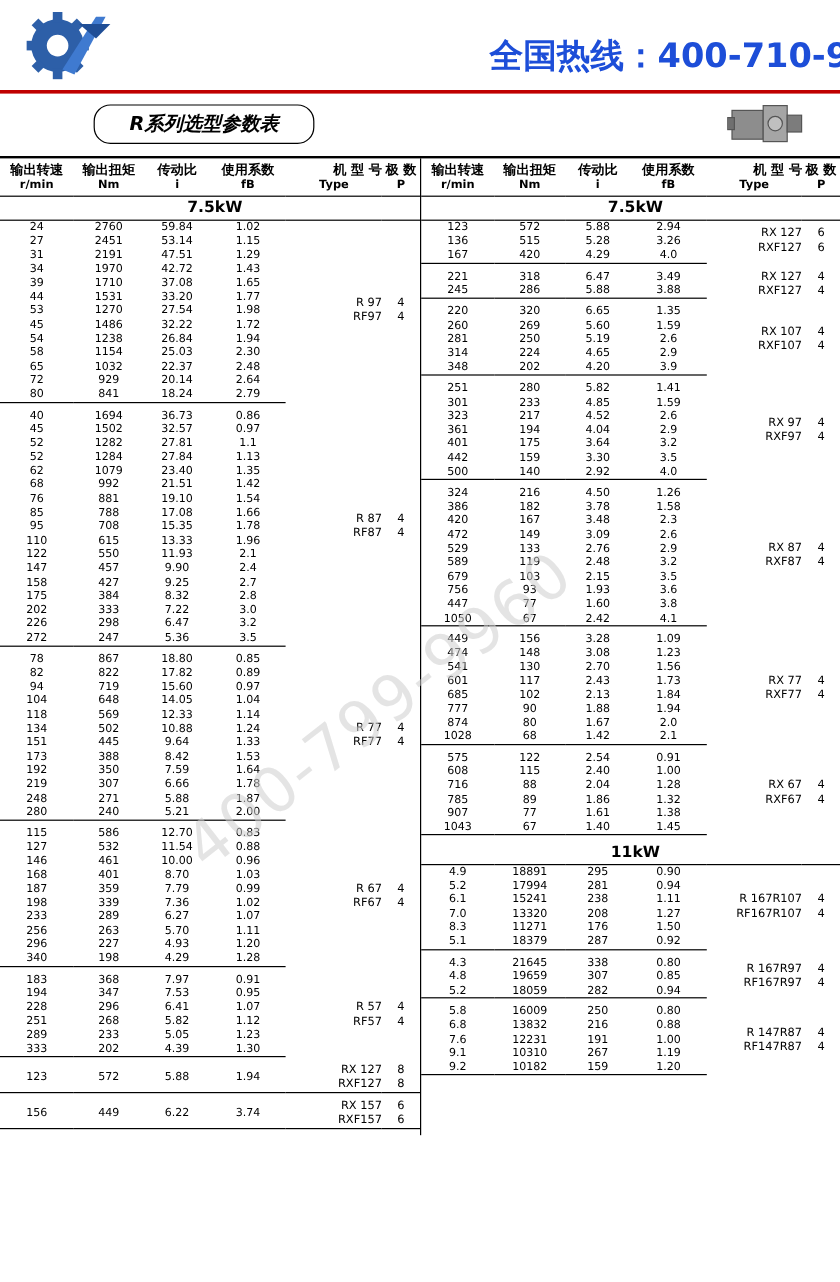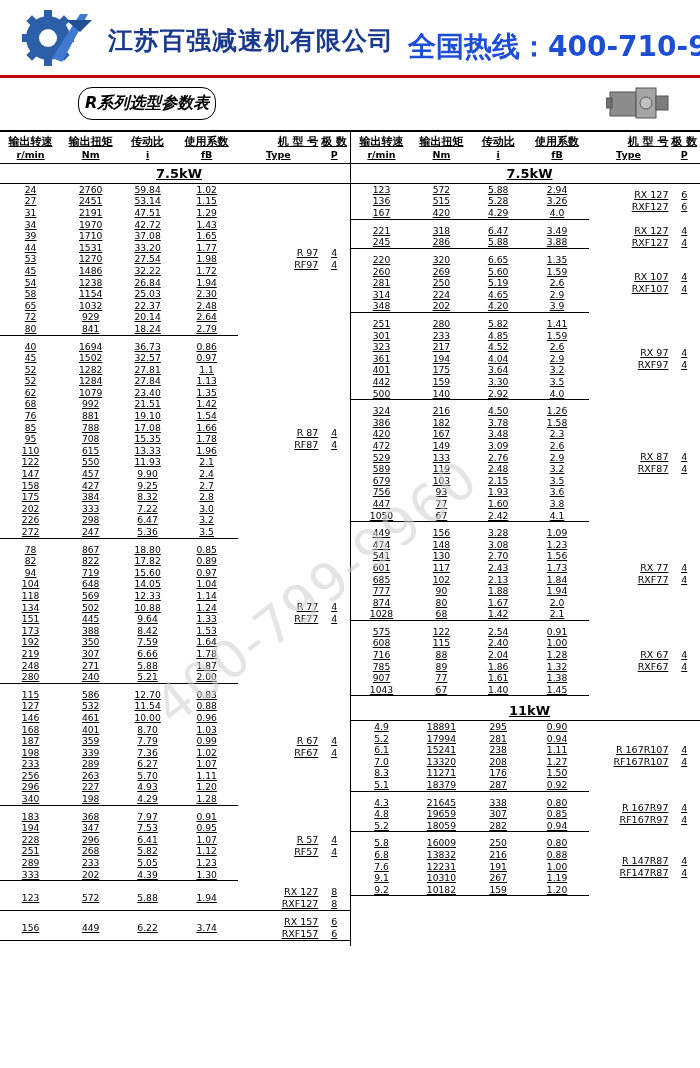--- a/index.html
+++ b/index.html
@@ -34,33 +34,32 @@
     white-space:nowrap;
   }
   
   .titleband{
     position:relative;height:52px;
     border-bottom:2px solid #000;
   }
   .title-box{
     position:absolute;left:78px;top:9px;
     border:1.5px solid #000;border-radius:14px;
-    padding:5px 6px;
+    padding:5px 29px;
     font-size:16px;font-weight:bold;font-style:italic;
     font-family:"DejaVu Sans", sans-serif;
   }
   .gearbox-img{
     position:absolute;right:30px;top:6px;width:64px;height:40px;
   }
   
   .sheet{
     position:relative;
     padding:0;
     display:flex;
-    text-decoration:underline;
   }
   .col{
     width:350px;
     box-sizing:border-box;
   }
   .col.left{ }
   .col.right{ border-left:1px solid #000; }
 
   table{
     border-collapse:collapse;
@@ -137,21 +136,20 @@
       <rect x="0" y="24" width="9" height="8"></rect>
       <rect x="43" y="24" width="9" height="8"></rect>
       <rect x="6" y="7" width="8" height="8" transform="rotate(-45 10 11)"></rect>
       <rect x="38" y="7" width="8" height="8" transform="rotate(45 42 11)"></rect>
       <rect x="6" y="41" width="8" height="8" transform="rotate(45 10 45)"></rect>
       <rect x="38" y="41" width="8" height="8" transform="rotate(-45 42 45)"></rect>
     </g>
     <polygon points="30,48 58,4 66,4 40,52" fill="#3f7ad0"></polygon>
     <polygon points="44,10 70,10 58,22" fill="#1f4e96"></polygon>
   </svg>
-  <div class="company">江苏百强减速机有限公司</div>
   <div class="hotline">全国热线：400-710-9918</div>
 </div>
 
 <div class="titleband">
   <div class="title-box">R系列选型参数表</div>
   <svg class="gearbox-img" viewBox="0 0 64 40">
     <rect x="4" y="8" width="26" height="24" fill="#8d8d8d" stroke="#555"></rect>
     <rect x="30" y="4" width="20" height="30" fill="#a5a5a5" stroke="#555"></rect>
     <rect x="50" y="12" width="12" height="14" fill="#7c7c7c" stroke="#555"></rect>
     <rect x="0" y="14" width="6" height="10" fill="#6f6f6f" stroke="#555"></rect>

